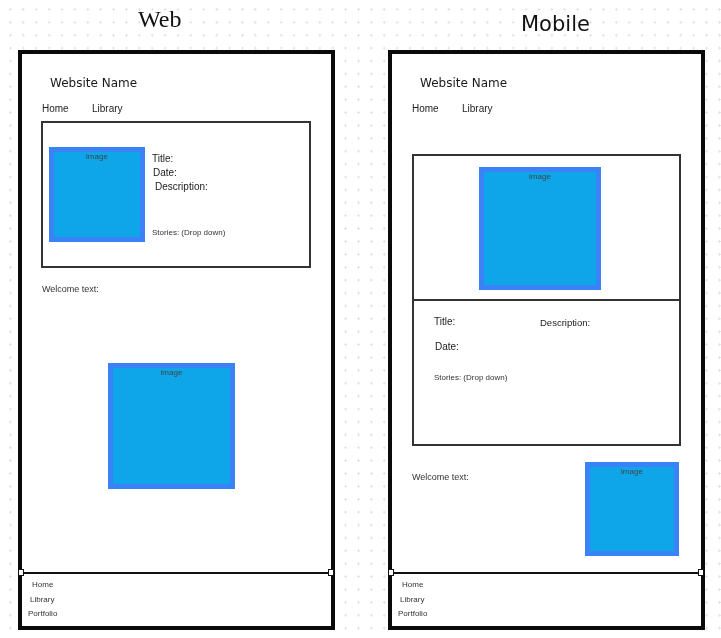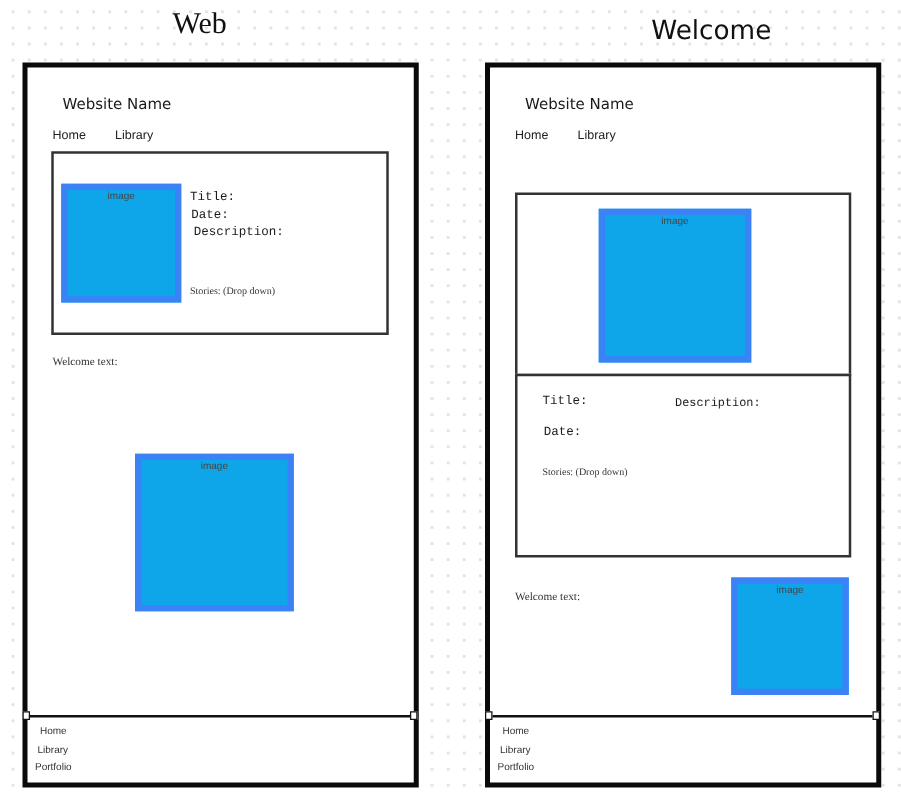--- a/index.html
+++ b/index.html
@@ -39,22 +39,22 @@
     }
     .box-thin { border: 2px solid #333; background: #fff; }
     .img-box {
       border: 5px solid #3b82f6;
       background: #0ea5e9;
       display: flex;
       align-items: flex-start;
       justify-content: center;
     }
     .img-label { font-size: 8px; color: #444; }
-    .field { font-size: 10px; color: #1a1a1a; white-space: nowrap; font-family: Liberation Mono, monospace; }
-    .small { font-size: 8px; color: #333; white-space: nowrap; font-family: Liberation Serif, serif; }
+    .field { font-size: 10px; color: #1a1a1a; white-space: nowrap; }
+    .small { font-size: 8px; color: #333; white-space: nowrap; }
     .divider { height: 2px; background: #111; }
     .handle {
       width: 6px; height: 7px;
       border: 1.5px solid #111;
       background: #fff;
     }
     .footer-item { font-size: 8px; color: #333; white-space: nowrap; cursor: pointer; }
   </style>
 </head>
 <body>
@@ -84,21 +84,21 @@
 </div>
 
 <div class="abs divider" style="left:20px; top:572px; width:313px;"></div>
 <div class="abs handle" style="left:18px; top:569px;"></div>
 <div class="abs handle" style="left:328px; top:569px;"></div>
 
 <div class="abs footer-item" style="left:32px; top:580px;">Home</div>
 <div class="abs footer-item" style="left:30px; top:595px;">Library</div>
 <div class="abs footer-item" style="left:28px; top:609px;">Portfolio</div>
 
-<div class="abs heading" style="left:521px; top:12px; font-size:21px;">Welcome</div>
+<div class="abs heading" style="left:521px; top:12px; font-size:21px;">Mobile</div>
 
 <div class="abs frame" style="left:388px; top:50px; width:317px; height:580px;"></div>
 
 <div class="abs site-name" style="left:420px; top:76px;">Website Name</div>
 
 <div class="abs nav-item" style="left:412px; top:103px;">Home</div>
 <div class="abs nav-item" style="left:462px; top:103px;">Library</div>
 
 <div class="abs box-thin" style="left:412px; top:154px; width:269px; height:147px;"></div>
 <div class="abs img-box" style="left:479px; top:167px; width:122px; height:123px;">

